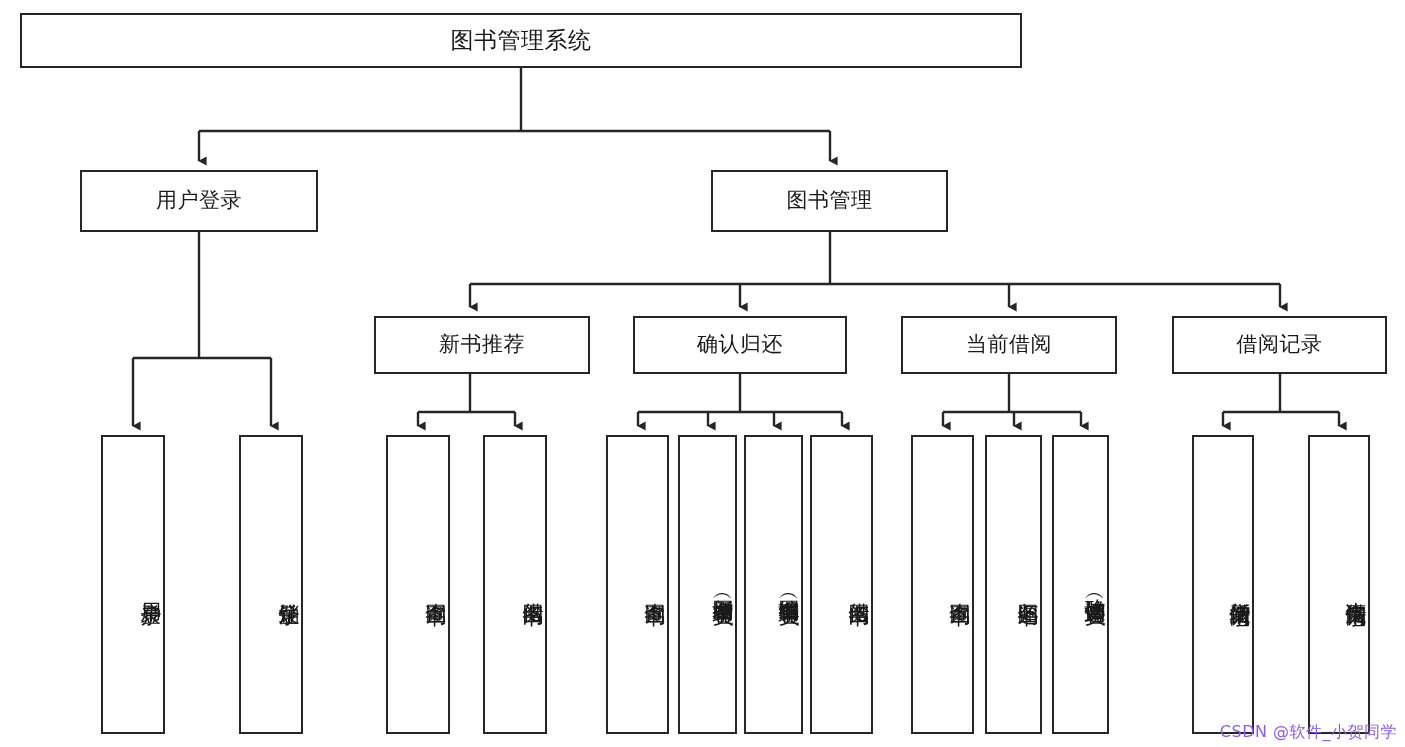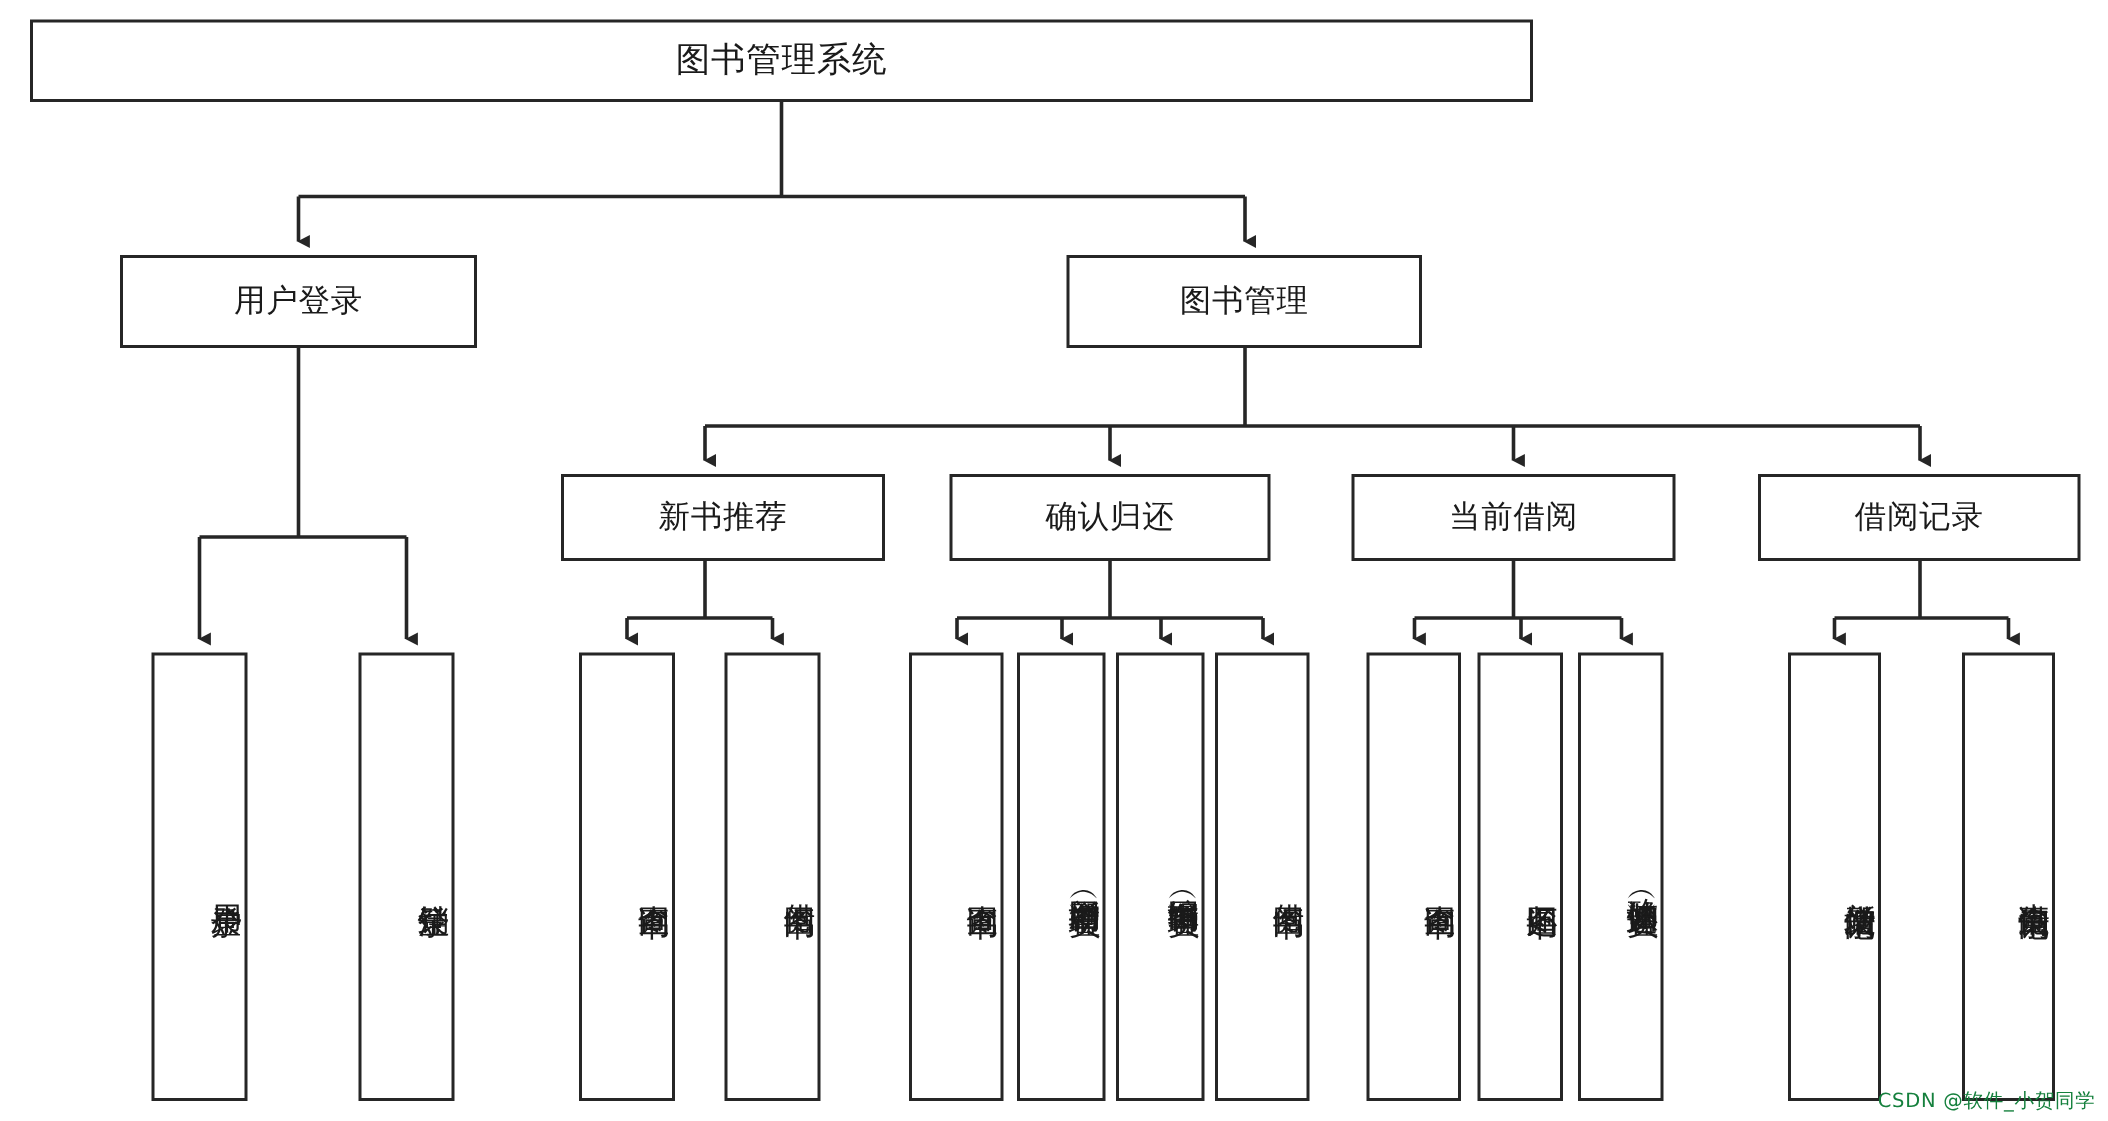--- a/index.html
+++ b/index.html
@@ -53,22 +53,22 @@
     padding-top: 6px;
   }
   .node-v.tall {
     padding-top: 4px;
   }
   .lvl0 { font-size: 23px; }
   .watermark {
     position: absolute;
     right: 8px;
     bottom: 4px;
-    font-size: 13px;
-    color: #15803d;
+    font-size: 16px;
+    color: #8b5cf6;
     white-space: nowrap;
     letter-spacing: 0.5px;
   }
 </style>
 </head>
 <body>
 
 <div id="diagram-root">
 
   <svg id="edge-layer" viewBox="0 0 1405 747" xmlns="http://www.w3.org/2000/svg">

